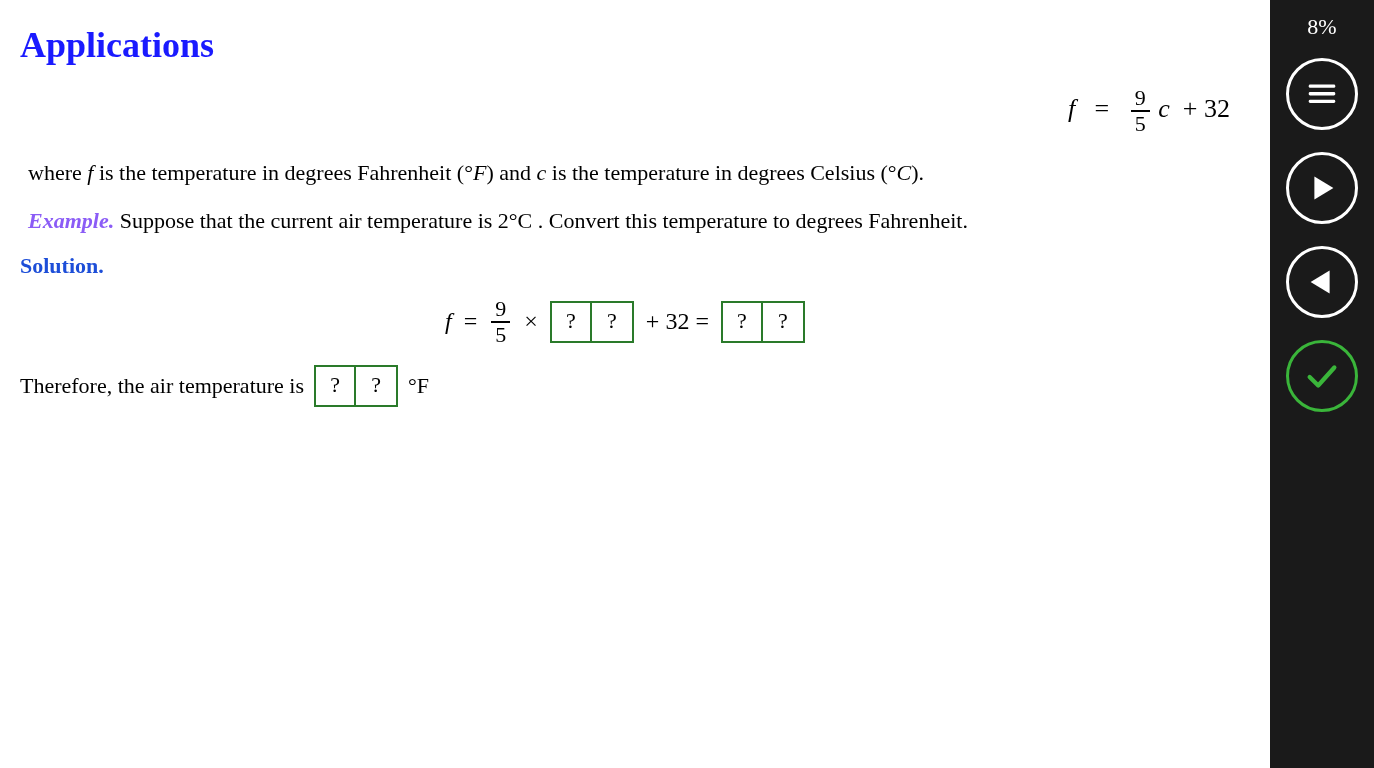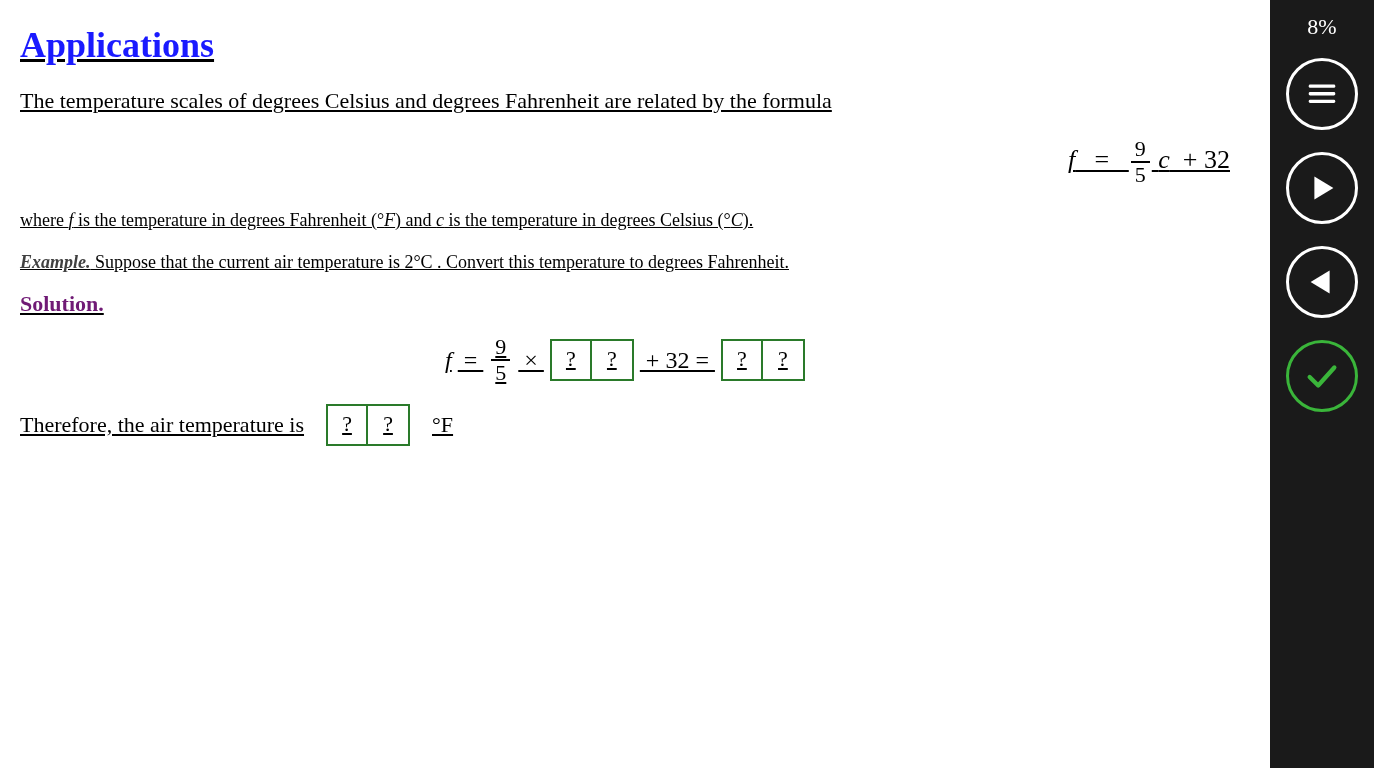--- a/index.html
+++ b/index.html
@@ -11,21 +11,20 @@
       width: 1374px;
       height: 768px;
       overflow: hidden;
     }
 
     #main-content {
       flex: 1;
       padding: 24px 40px 24px 20px;
       overflow-y: auto;
       max-width: 1270px;
-      text-decoration: underline;
     }
 
     #sidebar {
       width: 104px;
       background: #1a1a1a;
       display: flex;
       flex-direction: column;
       align-items: center;
       padding-top: 0;
       flex-shrink: 0;
@@ -104,34 +103,35 @@
       padding: 0 4px;
       font-size: 22px;
     }
 
     .fraction .den {
       padding: 0 4px;
       font-size: 22px;
     }
 
     .body-text {
-      font-size: 18px;
+      font-size: 22px;
       line-height: 1.55;
       margin-bottom: 14px;
       font-family: Georgia, serif;
+      margin-left: 8px;
     }
 
     .example-label {
-      color: #404040;
+      color: #8b5cf6;
       font-weight: bold;
       font-style: italic;
     }
 
     .solution-label {
-      color: #701a75;
+      color: #1d4ed8;
       font-weight: bold;
       font-size: 22px;
       font-family: Georgia, serif;
       margin-bottom: 12px;
     }
 
     .input-box {
       display: inline-block;
       border: 2px solid #2a7a2a;
       width: 40px;
@@ -176,34 +176,33 @@
       font-family: Georgia, serif;
       vertical-align: middle;
     }
 
     .therefore-line {
       font-size: 22px;
       font-family: Georgia, serif;
       margin-top: 18px;
       display: flex;
       align-items: center;
-      gap: 22px;
+      gap: 10px;
     }
 
     .italic-var {
       font-style: italic;
     }
   </style>
 </head>
 <body>
 
 <div id="main-content">
   <h1 class="page-title">Applications</h1>
 
-  <p class="intro-text">The temperature scales of degrees Celsius and degrees Fahrenheit are related by the formula</p>
 
   <div class="formula-block">
     <span class="italic-var">f</span>
     &nbsp;&nbsp;=&nbsp;&nbsp;
     <span class="fraction">
       <span class="num">9</span>
       <span class="den">5</span>
     </span>
     <span class="italic-var">c</span>
     &nbsp;+&nbsp;32

